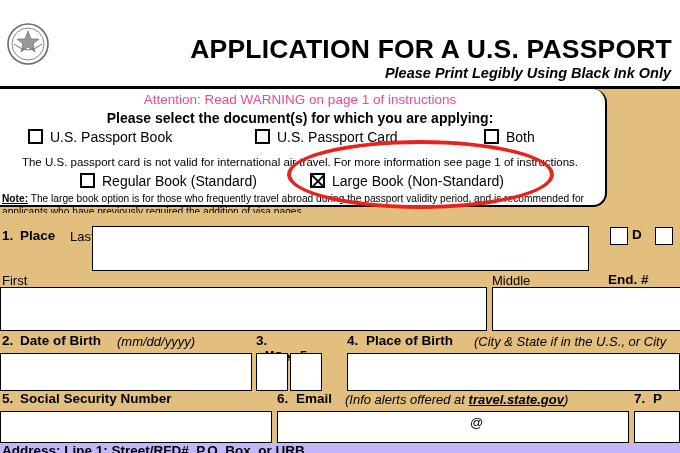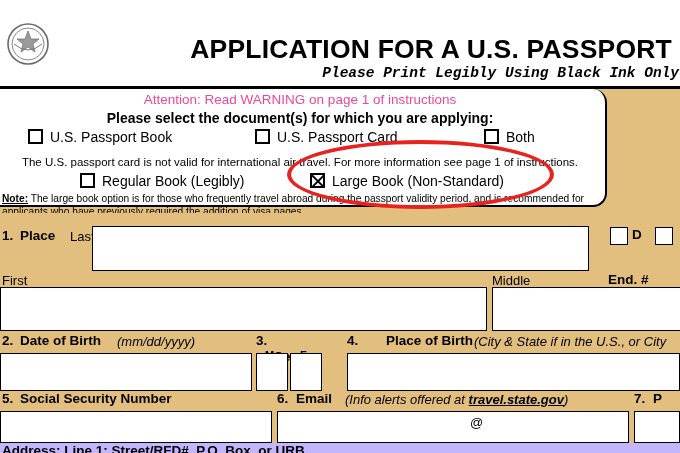--- a/index.html
+++ b/index.html
@@ -37,28 +37,28 @@
     top: 34px;
     font-size: 26.5px;
     font-weight: bold;
     letter-spacing: 0.2px;
     color: #000;
     white-space: nowrap;
     font-family: "Liberation Sans", sans-serif;
   }
   .title-sub {
     position: absolute;
-    right: 1px;
+    right: 9px;
     top: 65px;
     font-size: 14.5px;
     font-weight: bold;
     font-style: italic;
     color: #000;
     white-space: nowrap;
-    font-family: Liberation Mono, monospace;
+    font-family: Liberation Sans, sans-serif;
   }
   .header-rule {
     position: absolute;
     left: 0; top: 86px;
     width: 680px; height: 3px;
     background: #000;
   }
 
   
   .band {
@@ -270,21 +270,21 @@
       <div class="opt opt-card">
         <span class="chk"></span><span class="lbl">U.S. Passport Card</span>
       </div>
       <div class="opt opt-both">
         <span class="chk"></span><span class="lbl">Both</span>
       </div>
 
       <div class="note-small">The U.S. passport card is not valid for international air travel.  For more information see page 1 of instructions.</div>
 
       <div class="opt opt-regular">
-        <span class="chk"></span><span class="lbl">Regular Book (Legibly)</span>
+        <span class="chk"></span><span class="lbl">Regular Book (Standard)</span>
       </div>
       <div class="opt opt-large">
         <span class="chk checked"></span><span class="lbl">Large Book (Non-Standard)</span>
       </div>
 
       <div class="bignote">
         <span class="u">Note:</span><span> The large book option is for those who frequently travel abroad during the passport validity period, and is recommended for applicants who have previously required the addition of visa pages.</span>
       </div>
     </div>
   </div>
@@ -313,21 +313,21 @@
     <div class="lbl-bold" style="left:2px; top:0px;">2.</div>
     <div class="lbl-bold" style="left:20px; top:0px;">Date of Birth</div>
     <div class="lbl-ital" style="left:117px; top:1px;font-style:italic;">(mm/dd/yyyy)</div>
 
     <div class="lbl-bold" style="left:256px; top:0px;">3.</div>
     <div class="lbl-bold" style="left:274px; top:0px;margin-top:16px;">Sex</div>
     <div class="lbl-sm" style="left:265px; top:16px;">M</div>
     <div class="lbl-sm" style="left:300px; top:16px;">F</div>
 
     <div class="lbl-bold" style="left:347px; top:0px;">4.</div>
-    <div class="lbl-bold" style="left:366px; top:0px;margin-left:20px;">Place of Birth</div>
+    <div class="lbl-bold" style="left:366px; top:0px;">Place of Birth</div>
     <div class="lbl-ital" style="left:474px; top:1px;">(City &amp; State if in the U.S., or City</div>
 
     <div class="field" id="dob-field"></div>
     <div class="field" id="sex-m"></div>
     <div class="field" id="sex-f"></div>
     <div class="field" id="pob-field"></div>
   </div>
 
   <div class="row" id="row-ssn">
     <div class="lbl-bold" style="left:2px; top:0px;">5.</div>

